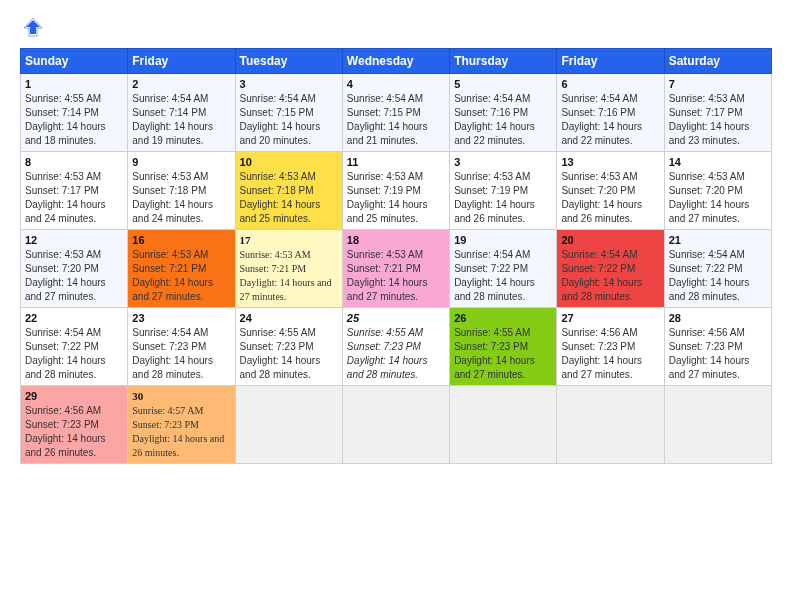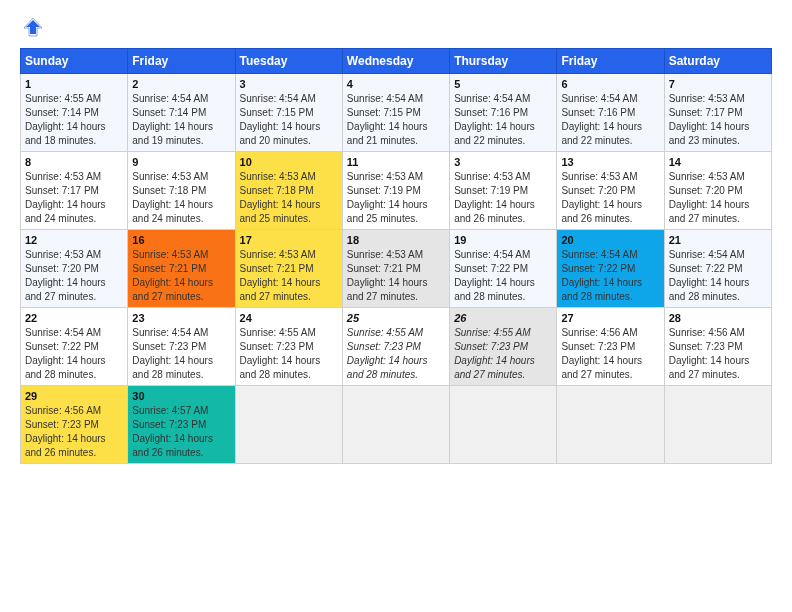--- a/index.html
+++ b/index.html
@@ -202,33 +202,33 @@
         </tr>
         <tr>
           <td style="background: rgb(245, 247, 255);">
             <span class="day-num">12</span>
             <div class="cell-text">Sunrise: 4:53 AM<br>Sunset: 7:20 PM<br>Daylight: 14 hours and 27 minutes.</div>
           </td>
           <td style="background: #f97316;">
             <span class="day-num">16</span>
             <div class="cell-text">Sunrise: 4:53 AM<br>Sunset: 7:21 PM<br>Daylight: 14 hours and 27 minutes.</div>
           </td>
-          <td style="background: #fde047;">
+          <td style="background: #fef9c3; font-family: Liberation Serif, serif;">
             <span class="day-num">17</span>
             <div class="cell-text">Sunrise: 4:53 AM<br>Sunset: 7:21 PM<br>Daylight: 14 hours and 27 minutes.</div>
           </td>
-          <td style="background: #e5e5e5;">
+          <td style="background: #f9a8d4;">
             <span class="day-num">18</span>
             <div class="cell-text">Sunrise: 4:53 AM<br>Sunset: 7:21 PM<br>Daylight: 14 hours and 27 minutes.</div>
           </td>
           <td style="background: rgb(245, 247, 255);">
             <span class="day-num">19</span>
             <div class="cell-text">Sunrise: 4:54 AM<br>Sunset: 7:22 PM<br>Daylight: 14 hours and 28 minutes.</div>
           </td>
-          <td style="background: #0ea5e9;">
+          <td style="background: #ef4444;">
             <span class="day-num">20</span>
             <div class="cell-text">Sunrise: 4:54 AM<br>Sunset: 7:22 PM<br>Daylight: 14 hours and 28 minutes.</div>
           </td>
           <td style="background: rgb(245, 247, 255);">
             <span class="day-num">21</span>
             <div class="cell-text">Sunrise: 4:54 AM<br>Sunset: 7:22 PM<br>Daylight: 14 hours and 28 minutes.</div>
           </td>
         </tr>
         <tr>
           <td style="background: rgb(255, 255, 255);">
@@ -240,39 +240,39 @@
             <div class="cell-text">Sunrise: 4:54 AM<br>Sunset: 7:23 PM<br>Daylight: 14 hours and 28 minutes.</div>
           </td>
           <td style="background: rgb(255, 255, 255);">
             <span class="day-num">24</span>
             <div class="cell-text">Sunrise: 4:55 AM<br>Sunset: 7:23 PM<br>Daylight: 14 hours and 28 minutes.</div>
           </td>
           <td style="background: rgb(255, 255, 255); font-style: italic;">
             <span class="day-num">25</span>
             <div class="cell-text">Sunrise: 4:55 AM<br>Sunset: 7:23 PM<br>Daylight: 14 hours and 28 minutes.</div>
           </td>
-          <td style="background: #e5e5e5; font-style: italic;">
+          <td style="background: #84cc16;">
             <span class="day-num">26</span>
             <div class="cell-text">Sunrise: 4:55 AM<br>Sunset: 7:23 PM<br>Daylight: 14 hours and 27 minutes.</div>
           </td>
           <td style="background: rgb(255, 255, 255); margin-top: 37px;">
             <span class="day-num">27</span>
             <div class="cell-text">Sunrise: 4:56 AM<br>Sunset: 7:23 PM<br>Daylight: 14 hours and 27 minutes.</div>
           </td>
           <td style="background: rgb(255, 255, 255);">
             <span class="day-num">28</span>
             <div class="cell-text">Sunrise: 4:56 AM<br>Sunset: 7:23 PM<br>Daylight: 14 hours and 27 minutes.</div>
           </td>
         </tr>
         <tr>
-          <td style="background: #fde047;">
+          <td style="background: #fca5a5;">
             <span class="day-num">29</span>
             <div class="cell-text">Sunrise: 4:56 AM<br>Sunset: 7:23 PM<br>Daylight: 14 hours and 26 minutes.</div>
           </td>
-          <td style="background: #14b8a6;">
+          <td style="background: #fdba74; font-family: Liberation Serif, serif;">
             <span class="day-num">30</span>
             <div class="cell-text">Sunrise: 4:57 AM<br>Sunset: 7:23 PM<br>Daylight: 14 hours and 26 minutes.</div>
           </td>
           <td class="empty-cell"></td>
           <td class="empty-cell"></td>
           <td class="empty-cell"></td>
           <td class="empty-cell"></td>
           <td class="empty-cell"></td>
         </tr>
       </tbody>

